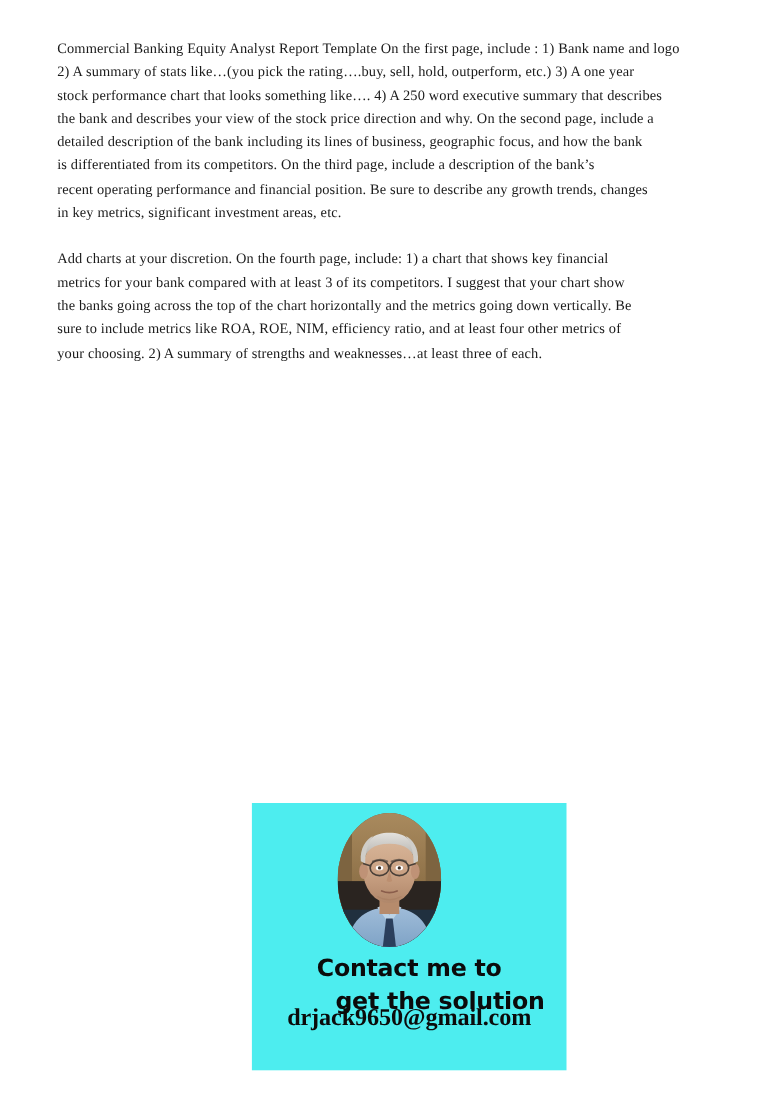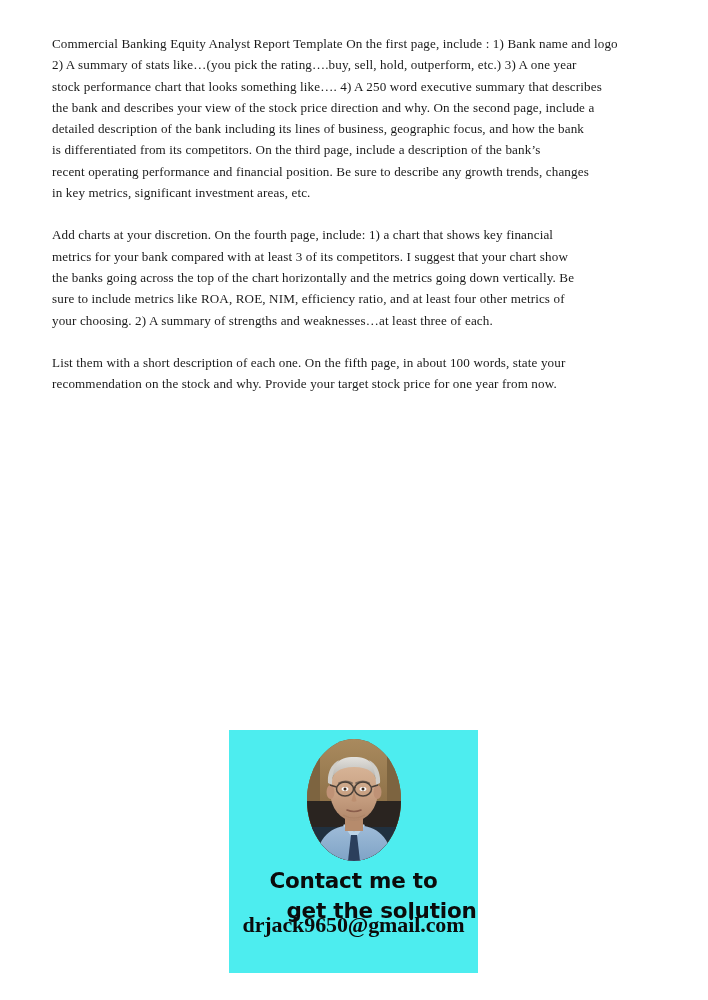--- a/index.html
+++ b/index.html
@@ -42,21 +42,21 @@
     white-space: pre-wrap;
     letter-spacing: 0.01em;
   }
   .para:last-child { margin-bottom: 0; }
 
   
   .contact-card {
     position: absolute;
     left: 229px;
     top: 730px;
-    width: 249px;
+    width: 286px;
     height: 243px;
     background: #4dedef;
     overflow: hidden;
     box-sizing: border-box;
   }
 
   .portrait-wrap {
     position: absolute;
     left: 78px;
     top: 9px;
@@ -104,22 +104,20 @@
 the bank and describes your view of the stock price direction and why. On the second page, include a
 detailed description of the bank including its lines of business, geographic focus, and how the bank
 is differentiated from its competitors. On the third page, include a description of the bank’s
 recent operating performance and financial position. Be sure to describe any growth trends, changes
 in key metrics, significant investment areas, etc.</p>
     <p class="para">Add charts at your discretion. On the fourth page, include: 1) a chart that shows key financial
 metrics for your bank compared with at least 3 of its competitors. I suggest that your chart show
 the banks going across the top of the chart horizontally and the metrics going down vertically. Be
 sure to include metrics like ROA, ROE, NIM, efficiency ratio, and at least four other metrics of
 your choosing. 2) A summary of strengths and weaknesses…at least three of each.</p>
-    <p class="para">List them with a short description of each one. On the fifth page, in about 100 words, state your
-recommendation on the stock and why. Provide your target stock price for one year from now.</p>
   </div>
 
   <div class="contact-card" style="background: rgb(77, 237, 239);">
 
     <div class="portrait-wrap">
       <svg class="portrait-svg" viewBox="0 0 94 122" preserveAspectRatio="xMidYMid slice">
         <defs>
           <linearGradient id="wallg" x1="0" y1="0" x2="0" y2="1">
             <stop offset="0%" stop-color="#a98a5e"></stop>
             <stop offset="55%" stop-color="#8d7047"></stop>

